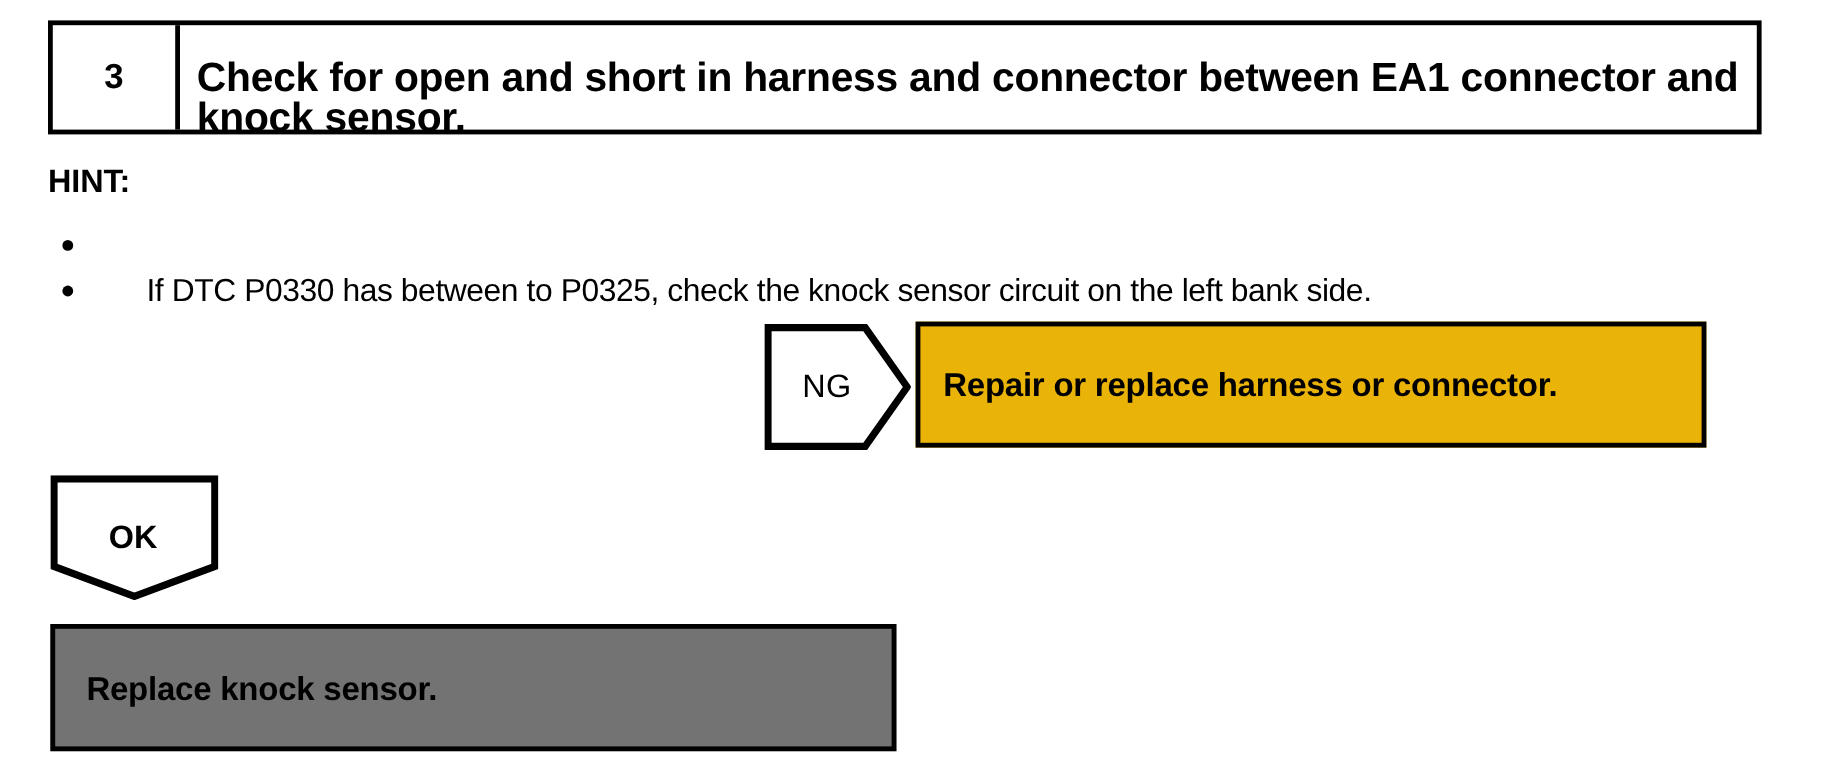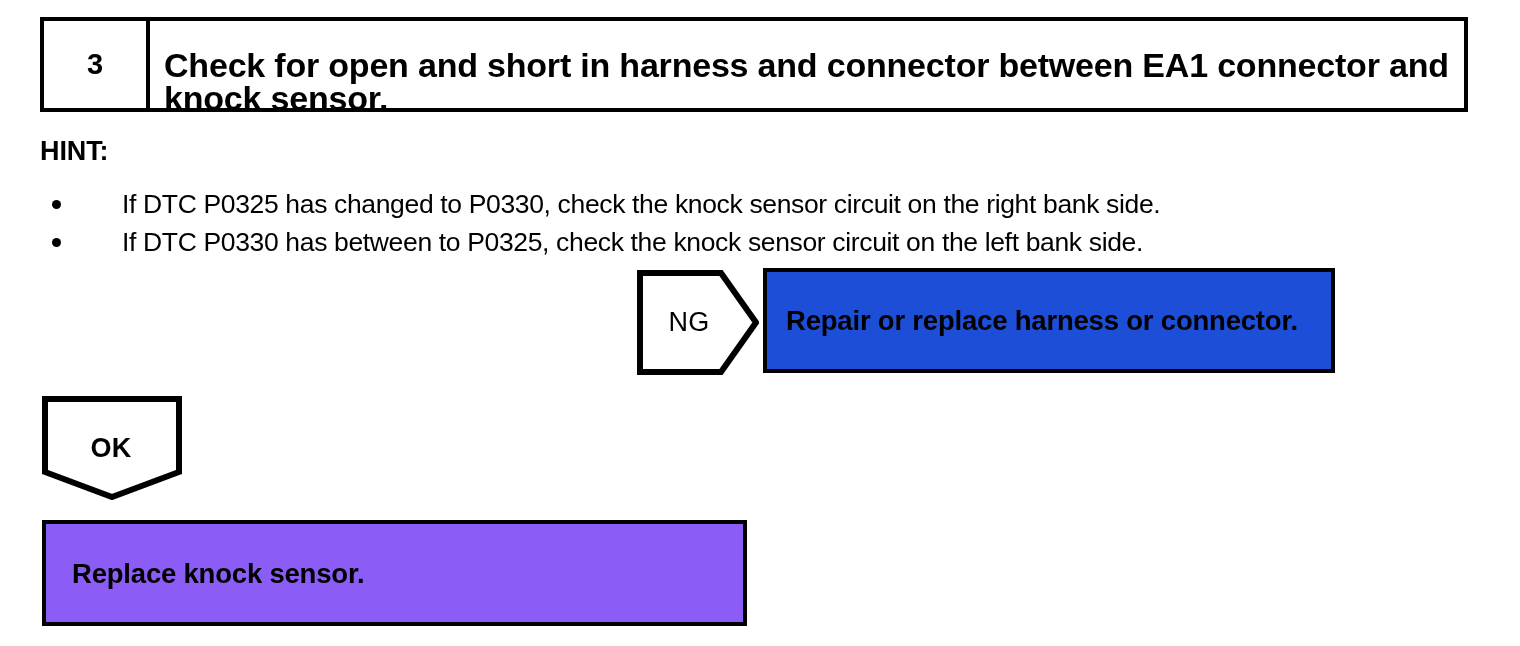--- a/index.html
+++ b/index.html
@@ -120,25 +120,25 @@
     align-items: center;
     justify-content: center;
     font-size: 27px;
     font-weight: normal;
     letter-spacing: 0.2px;
   }
   .ng-result-box {
     position: absolute;
     left: 763px;
     top: 268px;
-    width: 572px;
+    width: 659px;
     height: 105px;
     border: 4px solid #000;
     box-sizing: border-box;
-    background: #1d4ed8;
+    background: #eab308;
   }
   .ng-result-text {
     position: absolute;
     left: 19px;
     top: 33px;
     font-size: 27.5px;
     font-weight: bold;
     letter-spacing: -0.2px;
     white-space: nowrap;
   }
@@ -169,21 +169,21 @@
 
   
   .final-box {
     position: absolute;
     left: 42px;
     top: 520px;
     width: 705px;
     height: 106px;
     border: 4px solid #000;
     box-sizing: border-box;
-    background: #8b5cf6;
+    background: #737373;
   }
   .final-text {
     position: absolute;
     left: 26px;
     top: 34px;
     font-size: 27.5px;
     font-weight: bold;
     letter-spacing: -0.2px;
     white-space: nowrap;
   }
@@ -197,21 +197,20 @@
     <div class="step-num-cell">
       <span class="step-num">3</span>
     </div>
     <div class="step-text">Check for open and short in harness and connector between EA1 connector and knock sensor.</div>
   </div>
 
   <div class="hint-label">HINT:</div>
   <div class="hint-list">
     <div class="hint-item">
       <span class="hint-bullet"></span>
-      <span class="hint-text">If DTC P0325 has changed to P0330, check the knock sensor circuit on the right bank side.</span>
     </div>
     <div class="hint-item">
       <span class="hint-bullet"></span>
       <span class="hint-text">If DTC P0330 has between to P0325, check the knock sensor circuit on the left bank side.</span>
     </div>
   </div>
 
   <div class="ng-arrow">
     <svg width="122" height="105" viewBox="0 0 122 105" xmlns="http://www.w3.org/2000/svg">
       <polygon points="3,3 84,3 119,52.5 84,102 3,102" fill="#ffffff" stroke="#000000" stroke-width="6" stroke-linejoin="miter"></polygon>

